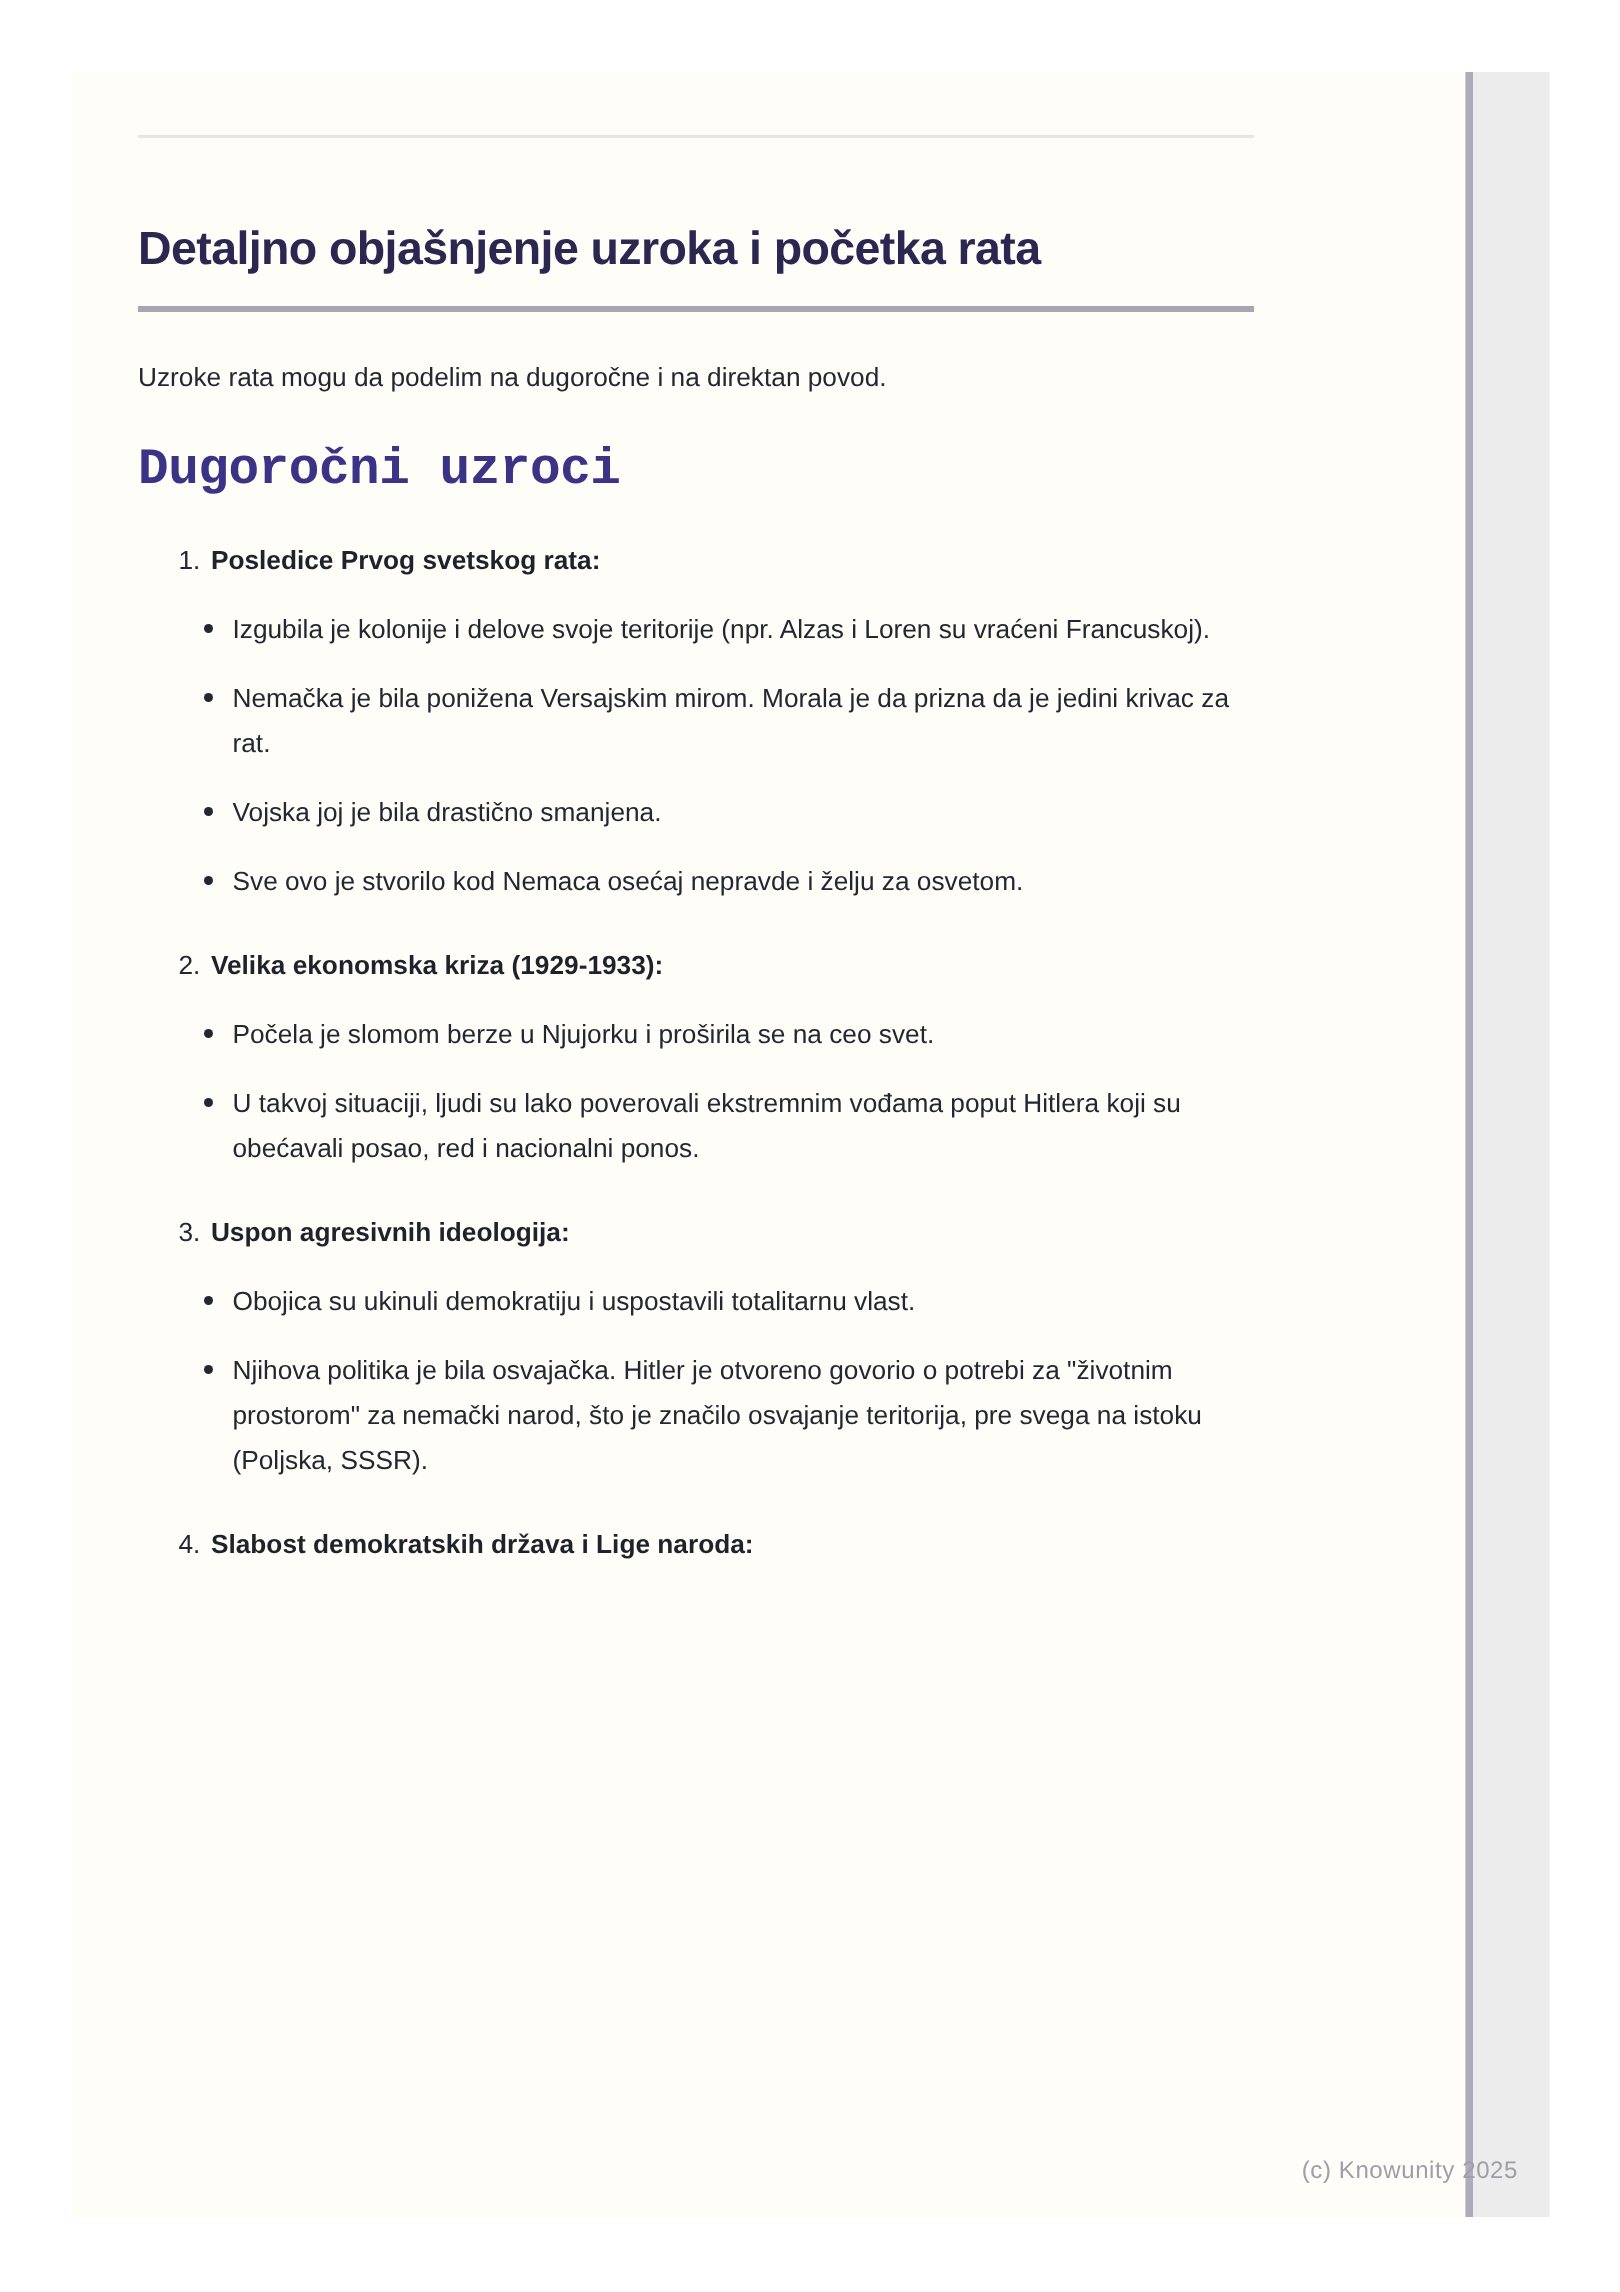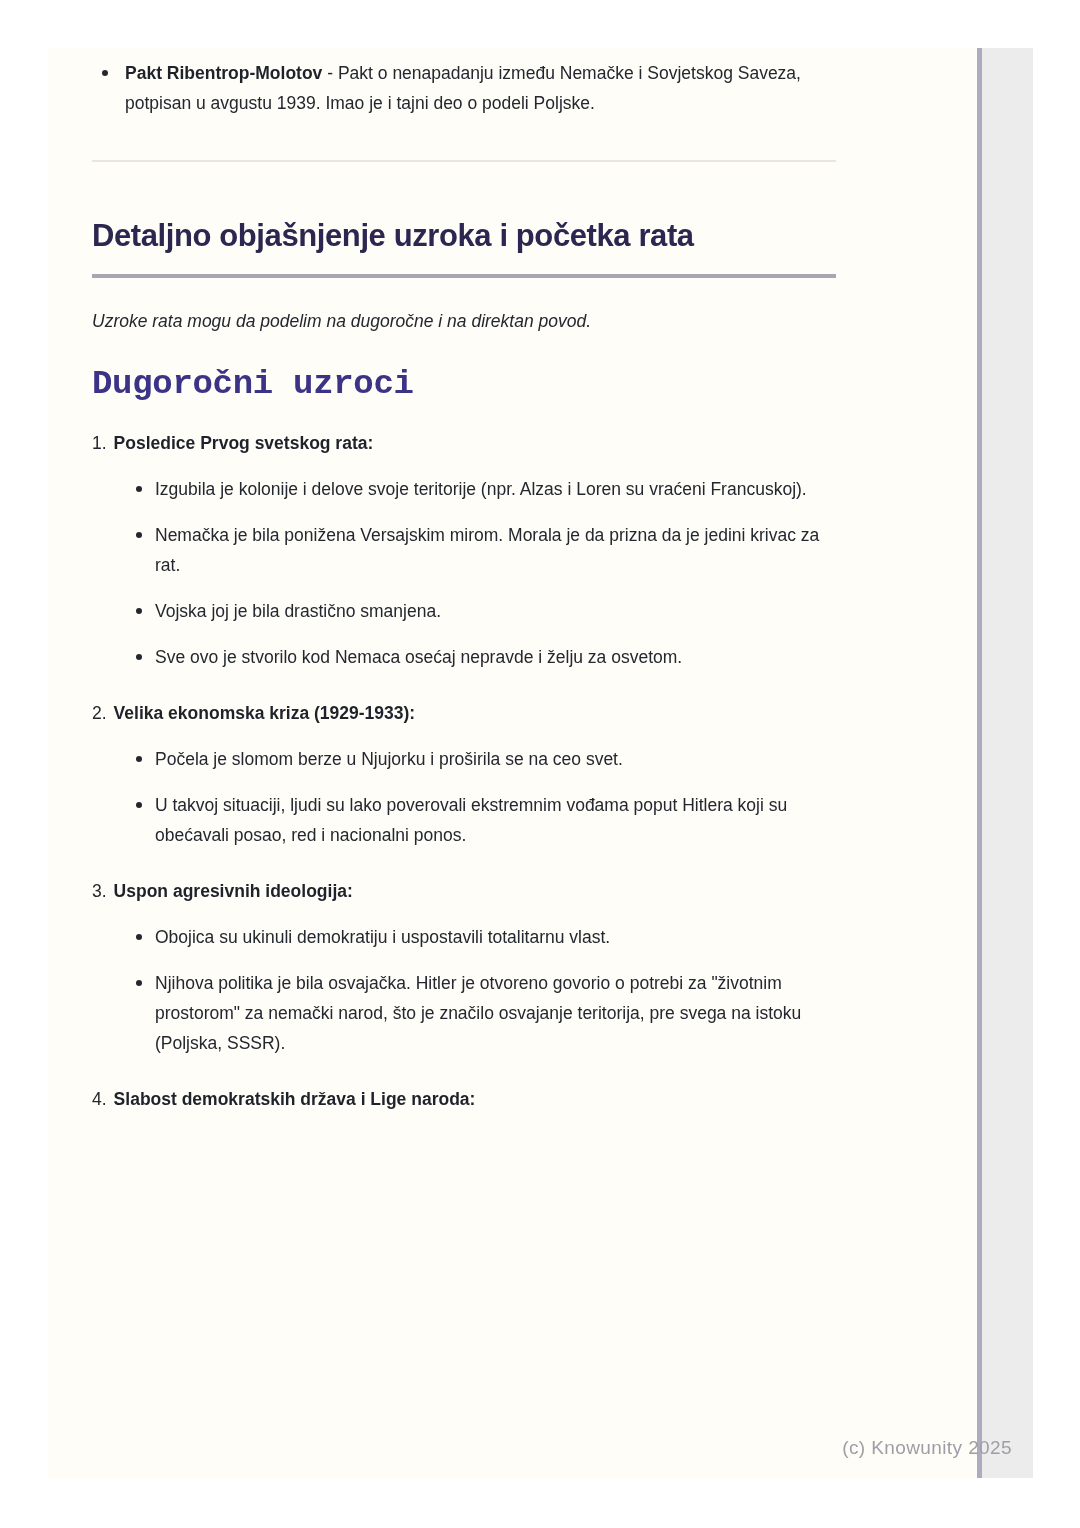--- a/index.html
+++ b/index.html
@@ -68,38 +68,37 @@
     letter-spacing: -0.4px;
   }
   .h1-rule {
     margin-top: 14px;
     width: 744px;
     height: 4px;
     background: #a9a6b2;
   }
   p.intro {
     margin: 28px 0 0 0;
-    font-style: italic;
   }
   h2.sub-heading {
     margin: 30px 0 0 0;
     font-size: 34px;
     line-height: 36px;
     font-weight: bold;
     color: #3b3386;
     letter-spacing: -0.3px;
     font-family: Liberation Mono, monospace;
   }
   ol.sections {
     list-style: none;
     margin: 26px 0 0 0;
     padding: 0;
   }
   .section { margin-top: 26px; }
-  .sec-head { line-height: 30px; }
+  .sec-head { line-height: 30px; margin-left: 27px; }
   .num { color: #23272f; margin-right: 7px; }
   .sec-title { font-weight: bold; color: #1e222a; }
   ul.bullets {
     list-style: none;
     margin: 2px 0 0 44px;
     padding: 0;
   }
   .bullet-item {
     position: relative;
     padding-left: 19px;
@@ -124,39 +123,34 @@
     width: 56px;
     height: 1430px;
     background: #ececec;
     border-left: 5px solid #aeabbc;
     box-sizing: border-box;
   }
   .watermark {
     position: absolute;
     top: 1438px;
     right: 68px;
-    font-size: 19px;
+    font-size: 16px;
     line-height: 20px;
     color: #a09da6;
     letter-spacing: 0.4px;
   }
 </style>
 </head>
 <body>
 
 <div class="viewport">
 
   <div class="doc-page">
     <div class="content">
 
-      <ul class="top-list">
-        <li>
-          <span class="b">Pakt Ribentrop-Molotov</span><span> - Pakt o nenapadanju između Nemačke i Sovjetskog Saveza, potpisan u avgustu 1939. Imao je i tajni deo o podeli Poljske.</span>
-        </li>
-      </ul>
 
       <hr class="divider">
 
       <h1 class="page-title">Detaljno objašnjenje uzroka i početka rata</h1>
       <div class="h1-rule"></div>
 
       <p class="intro">Uzroke rata mogu da podelim na dugoročne i na direktan povod.</p>
 
       <h2 class="sub-heading">Dugoročni uzroci</h2>
 

